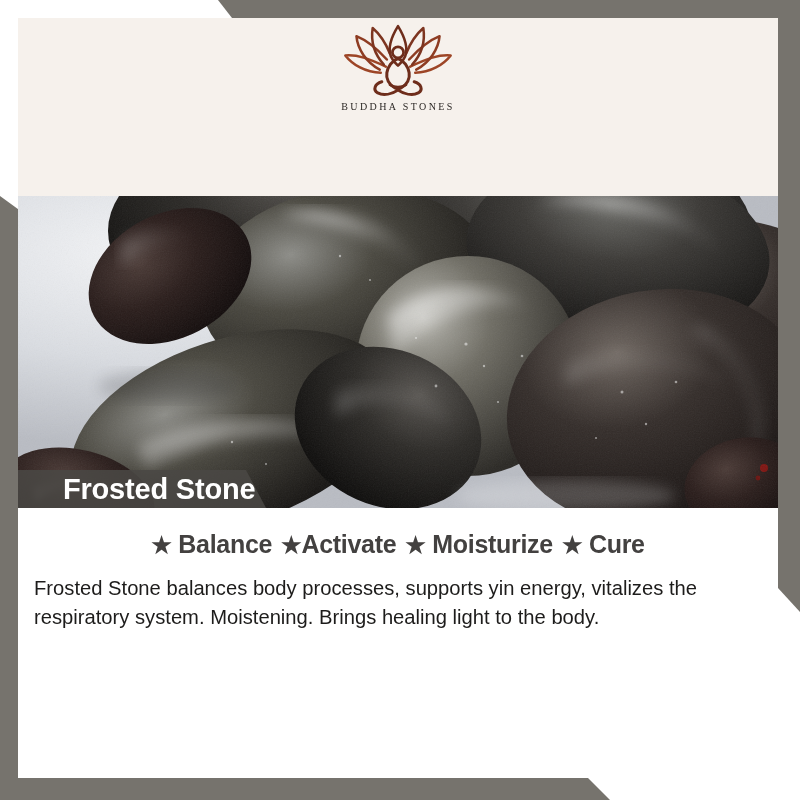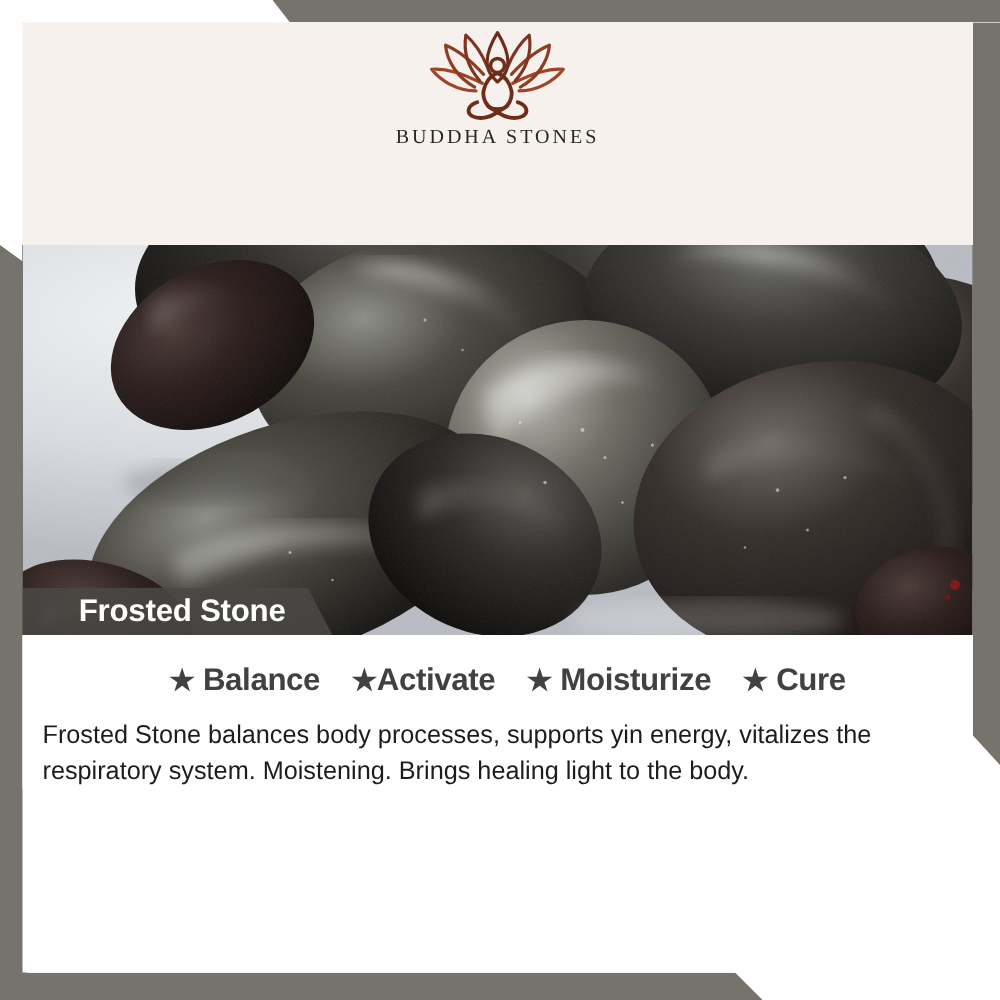--- a/index.html
+++ b/index.html
@@ -81,21 +81,21 @@
     justify-content: flex-start;
   }
   .logo-mark {
     width: 124px;
     height: 76px;
     display: block;
   }
   .logo-text {
     margin-top: 3px;
     font-family: "Liberation Serif", serif;
-    font-size: 16px;
+    font-size: 10px;
     letter-spacing: 2.4px;
     color: #2b2724;
     white-space: nowrap;
   }
 
   
   .title-strip {
     position: absolute;
     left: 150px;
     top: 122px;
@@ -136,21 +136,21 @@
     width: 248px;
     height: 38px;
     background: rgba(74,72,68,0.88);
     clip-path: polygon(0 0, 228px 0, 248px 38px, 0 38px);
     display: flex;
     align-items: center;
   }
   .caption-text {
     margin-left: 45px;
     color: #ffffff;
-    font-size: 25px;
+    font-size: 29px;
     font-weight: bold;
     letter-spacing: -0.2px;
     white-space: nowrap;
   }
 
   
   .content {
     position: absolute;
     left: 0;
     top: 490px;
@@ -159,21 +159,21 @@
     background: #ffffff;
   }
   .benefits {
     text-align: center;
     font-weight: bold;
     font-size: 25px;
     color: #434140;
     white-space: nowrap;
     letter-spacing: -0.3px;
   }
-  .benefit-item { display: inline; margin-left: 16px; }
+  .benefit-item { display: inline; }
   .benefit-star { font-size: 23px; }
   .benefit-label { }
   .benefit-gap { display: inline-block; width: 9px; }
 
   .body-text {
     margin: 14px 16px 0 16px;
     font-size: 20.5px;
     line-height: 1.42;
     color: #1d1c1b;
     text-align: left;

